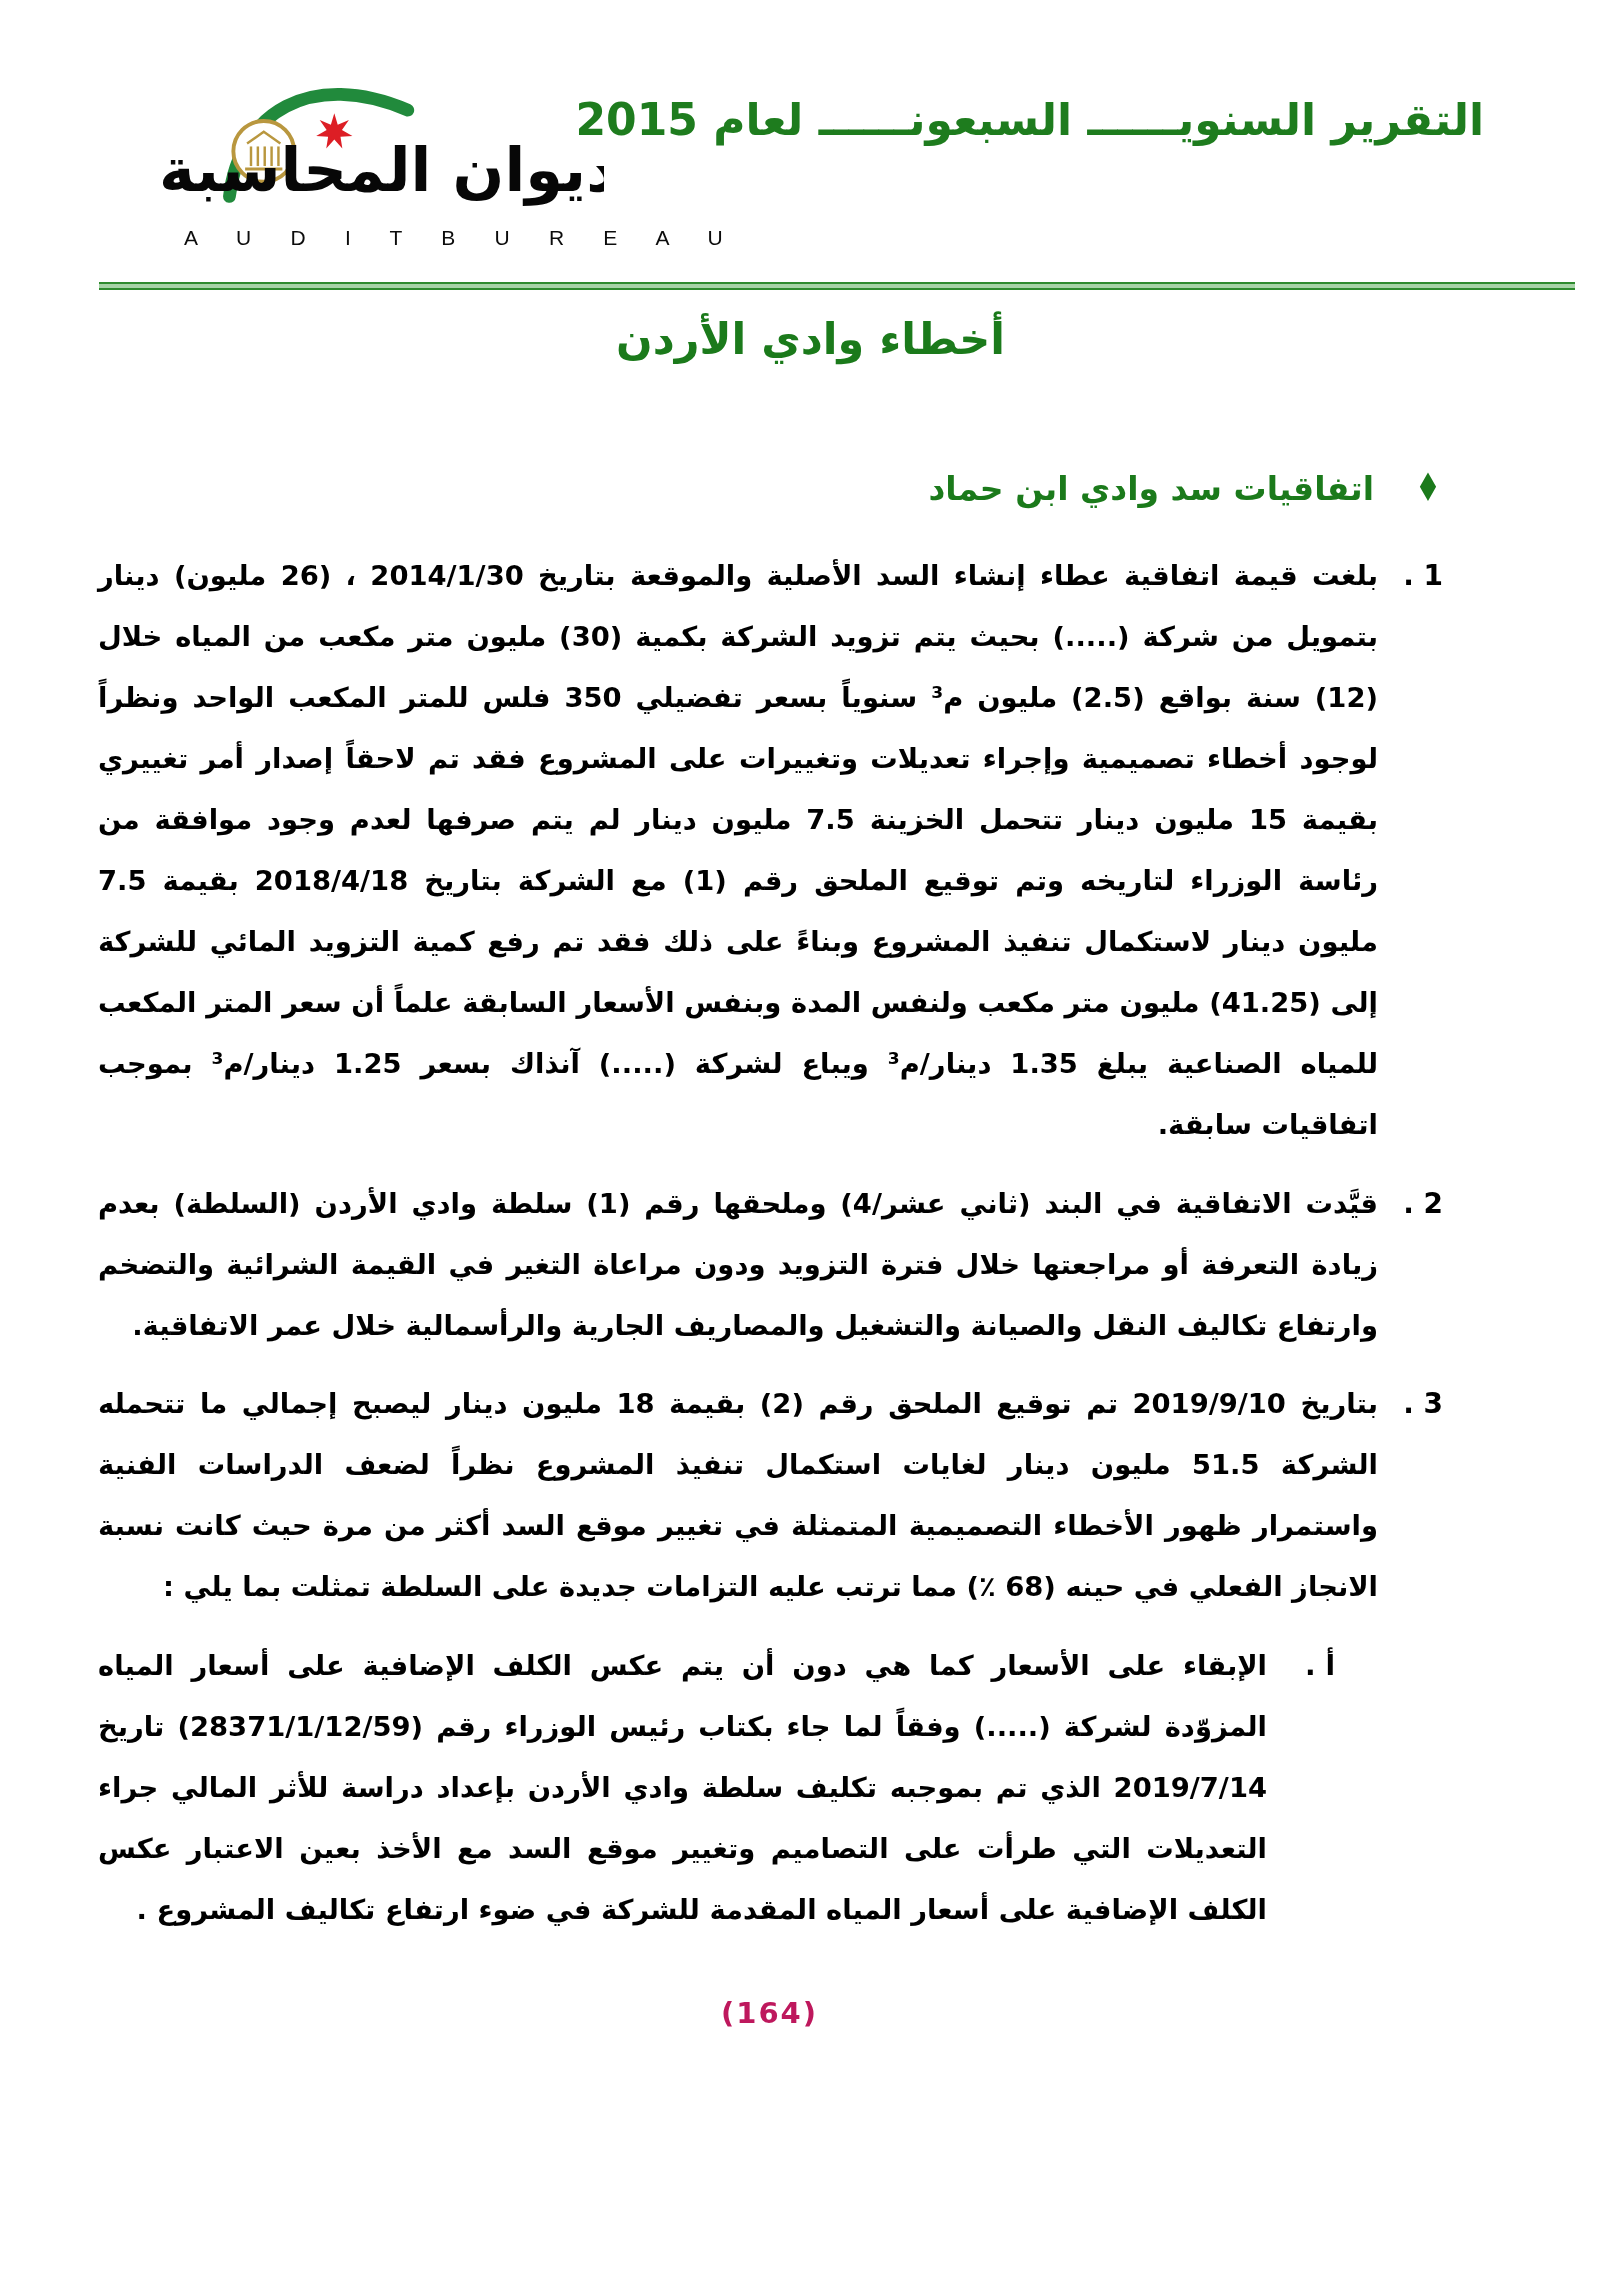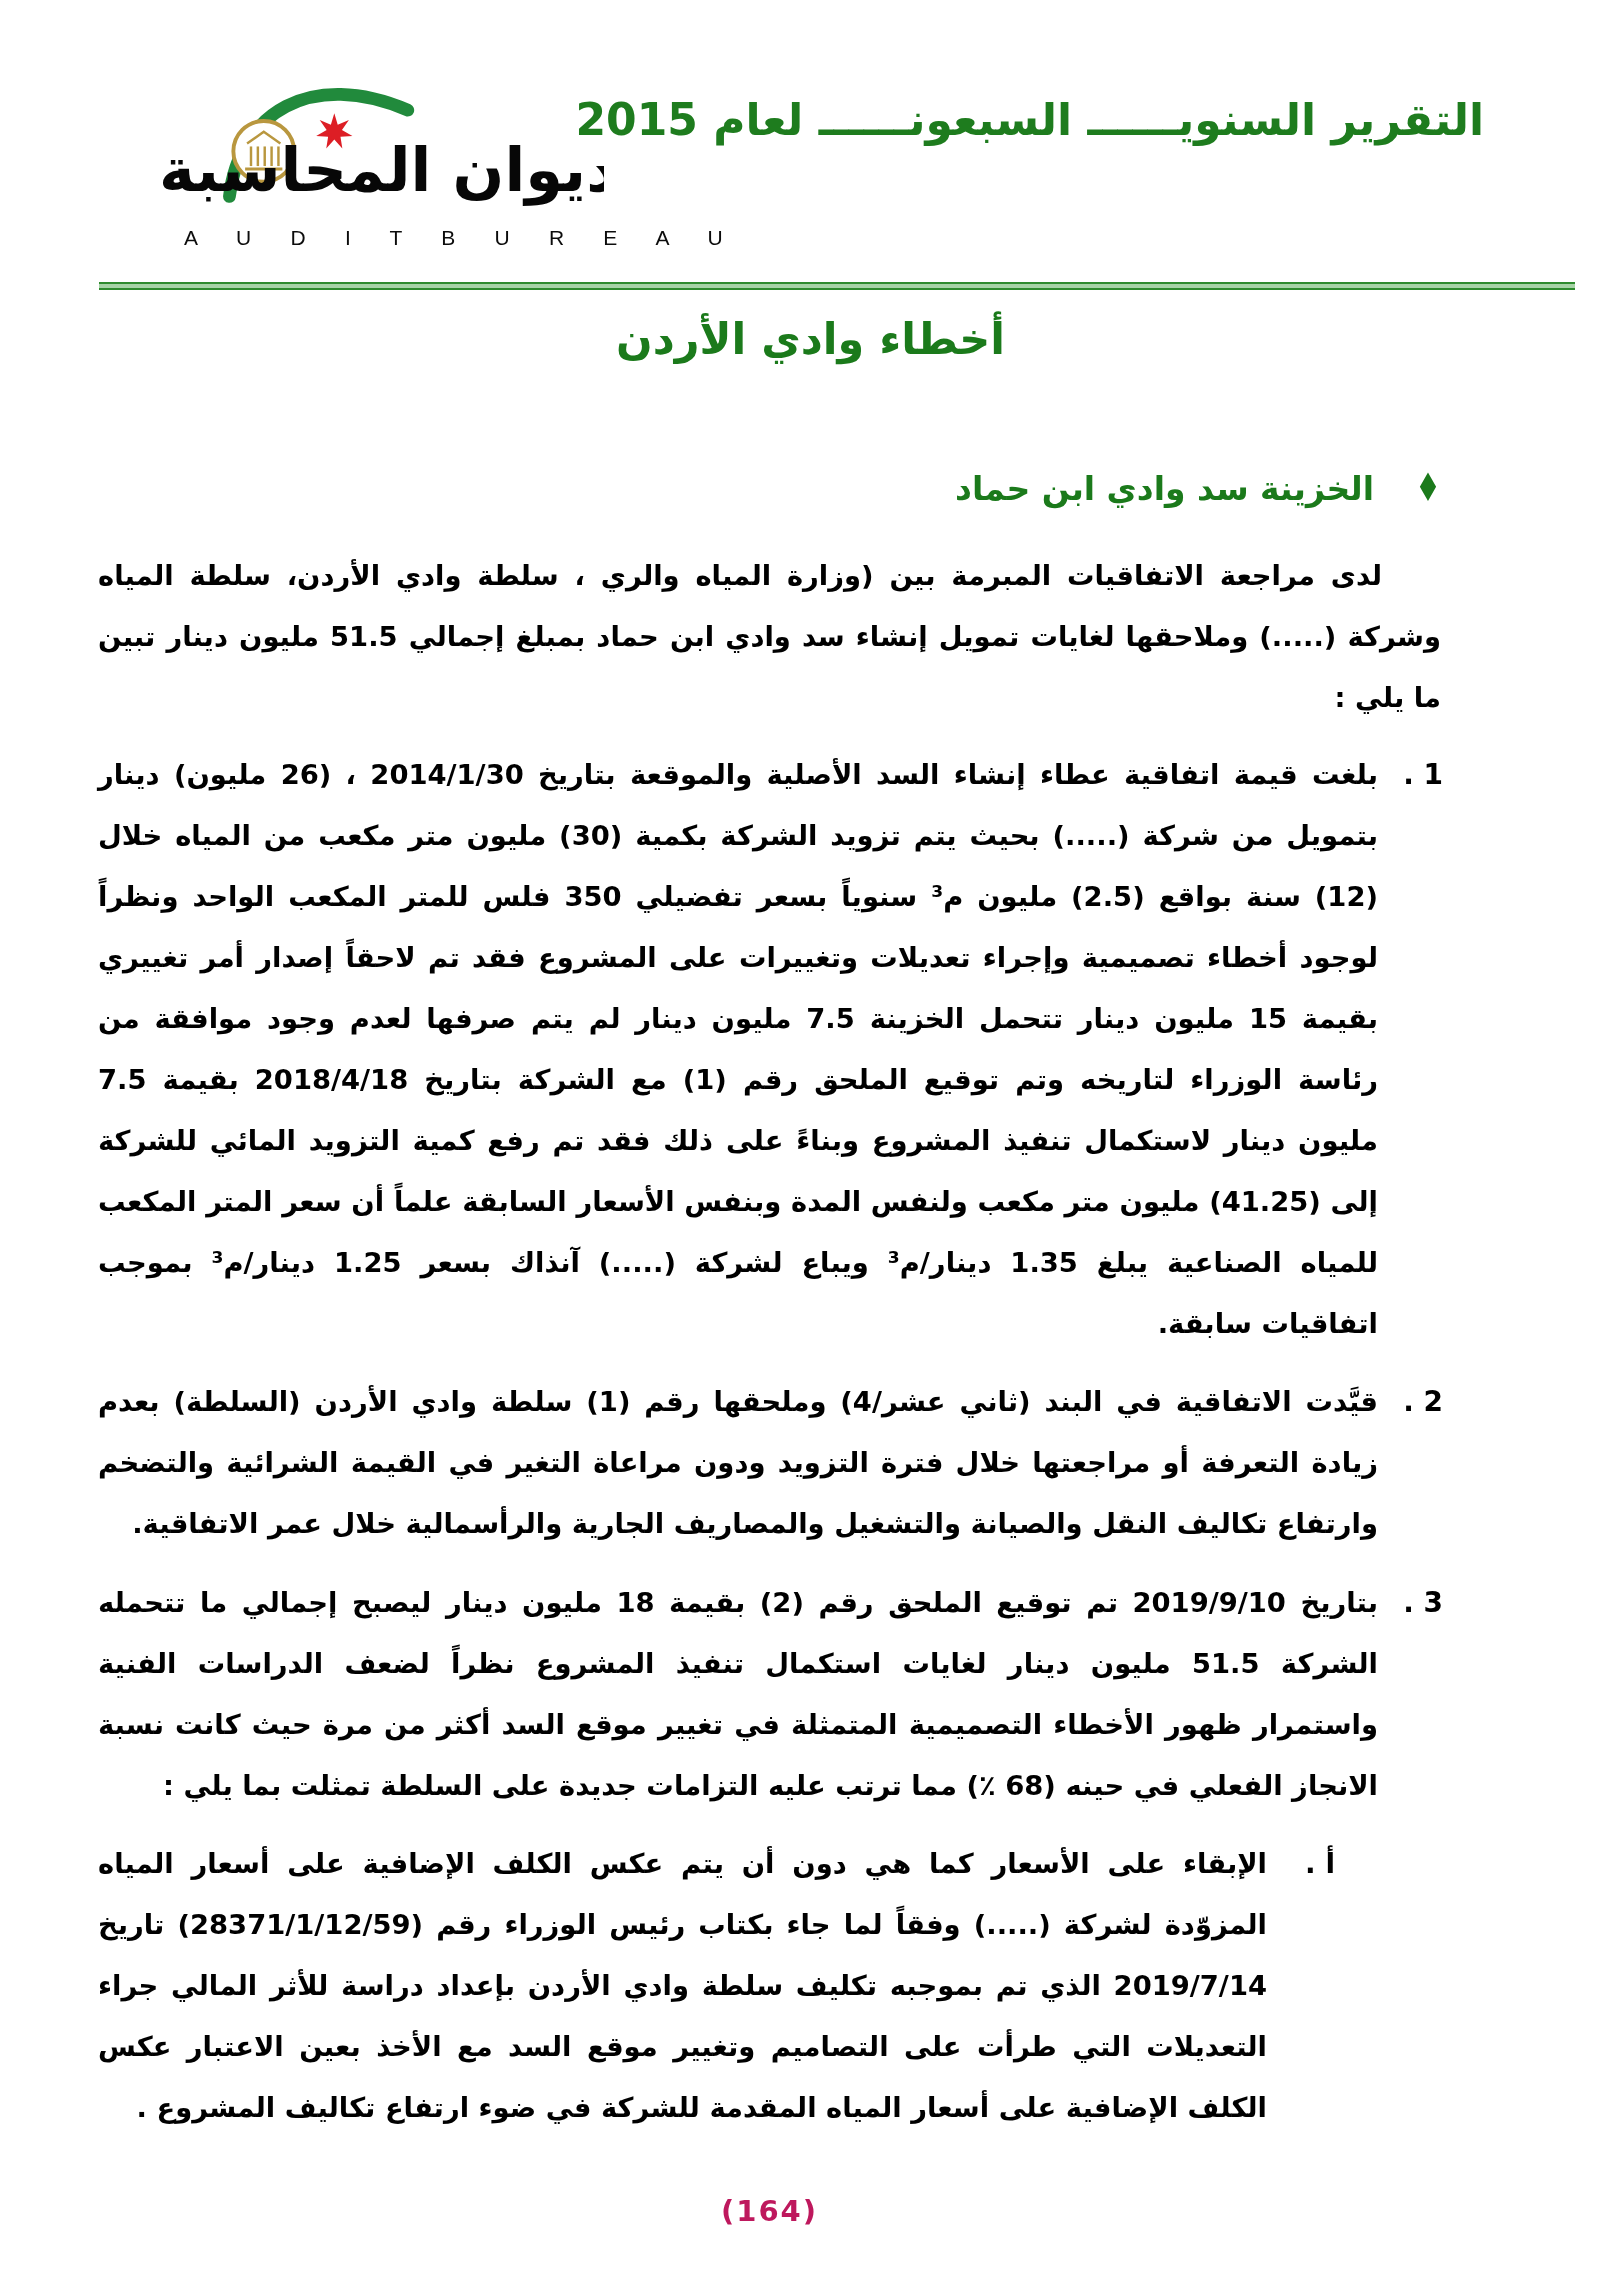--- a/index.html
+++ b/index.html
@@ -92,26 +92,25 @@
   </div>
 
   <div class="report-title">التقرير السنويــــــ السبعونــــــ لعام 2015</div>
 
   <div class="separator"></div>
 
   <div class="page-title">أخطاء وادي الأردن</div>
 
   <div class="heading-row">
     <span class="diamond">♦</span>
-    <span class="heading-text">الخزينة سد وادي ابن حماد</span>
+    <span class="heading-text">اتفاقيات سد وادي ابن حماد</span>
   </div>
 
   <div class="content">
 
-    <p class="intro">لدى مراجعة الاتفاقيات المبرمة بين (وزارة المياه والري ، سلطة وادي الأردن، سلطة المياه وشركة (.....) وملاحقها لغايات تمويل إنشاء سد وادي ابن حماد بمبلغ إجمالي 51.5 مليون دينار تبين ما يلي :</p>
 
     <div class="item">
       <span class="item-marker">1 .</span>
       <span>بلغت قيمة اتفاقية عطاء إنشاء السد الأصلية والموقعة بتاريخ 2014/1/30 ، (26 مليون) دينار بتمويل من شركة (.....)  بحيث يتم تزويد الشركة بكمية (30) مليون متر مكعب من المياه خلال (12) سنة بواقع (2.5) مليون م³ سنوياً بسعر تفضيلي 350 فلس للمتر المكعب الواحد ونظراً لوجود أخطاء تصميمية وإجراء تعديلات وتغييرات على المشروع فقد تم لاحقاً إصدار أمر تغييري بقيمة 15 مليون دينار تتحمل الخزينة 7.5 مليون دينار لم يتم صرفها لعدم وجود موافقة من رئاسة الوزراء لتاريخه وتم توقيع الملحق رقم (1) مع الشركة بتاريخ 2018/4/18 بقيمة 7.5 مليون دينار لاستكمال تنفيذ المشروع وبناءً على ذلك فقد تم رفع كمية التزويد المائي للشركة إلى (41.25) مليون متر مكعب ولنفس المدة وبنفس الأسعار السابقة علماً أن سعر المتر المكعب للمياه الصناعية يبلغ 1.35 دينار/م³ ويباع لشركة (.....) آنذاك بسعر 1.25 دينار/م³ بموجب اتفاقيات سابقة.</span>
     </div>
 
     <div class="item">
       <span class="item-marker">2 .</span>
       <span>قيَّدت الاتفاقية في البند (ثاني عشر/4) وملحقها رقم (1) سلطة وادي الأردن (السلطة) بعدم زيادة التعرفة أو مراجعتها خلال فترة التزويد ودون مراعاة التغير في القيمة الشرائية والتضخم وارتفاع تكاليف النقل والصيانة والتشغيل والمصاريف الجارية والرأسمالية خلال عمر الاتفاقية.</span>
     </div>

